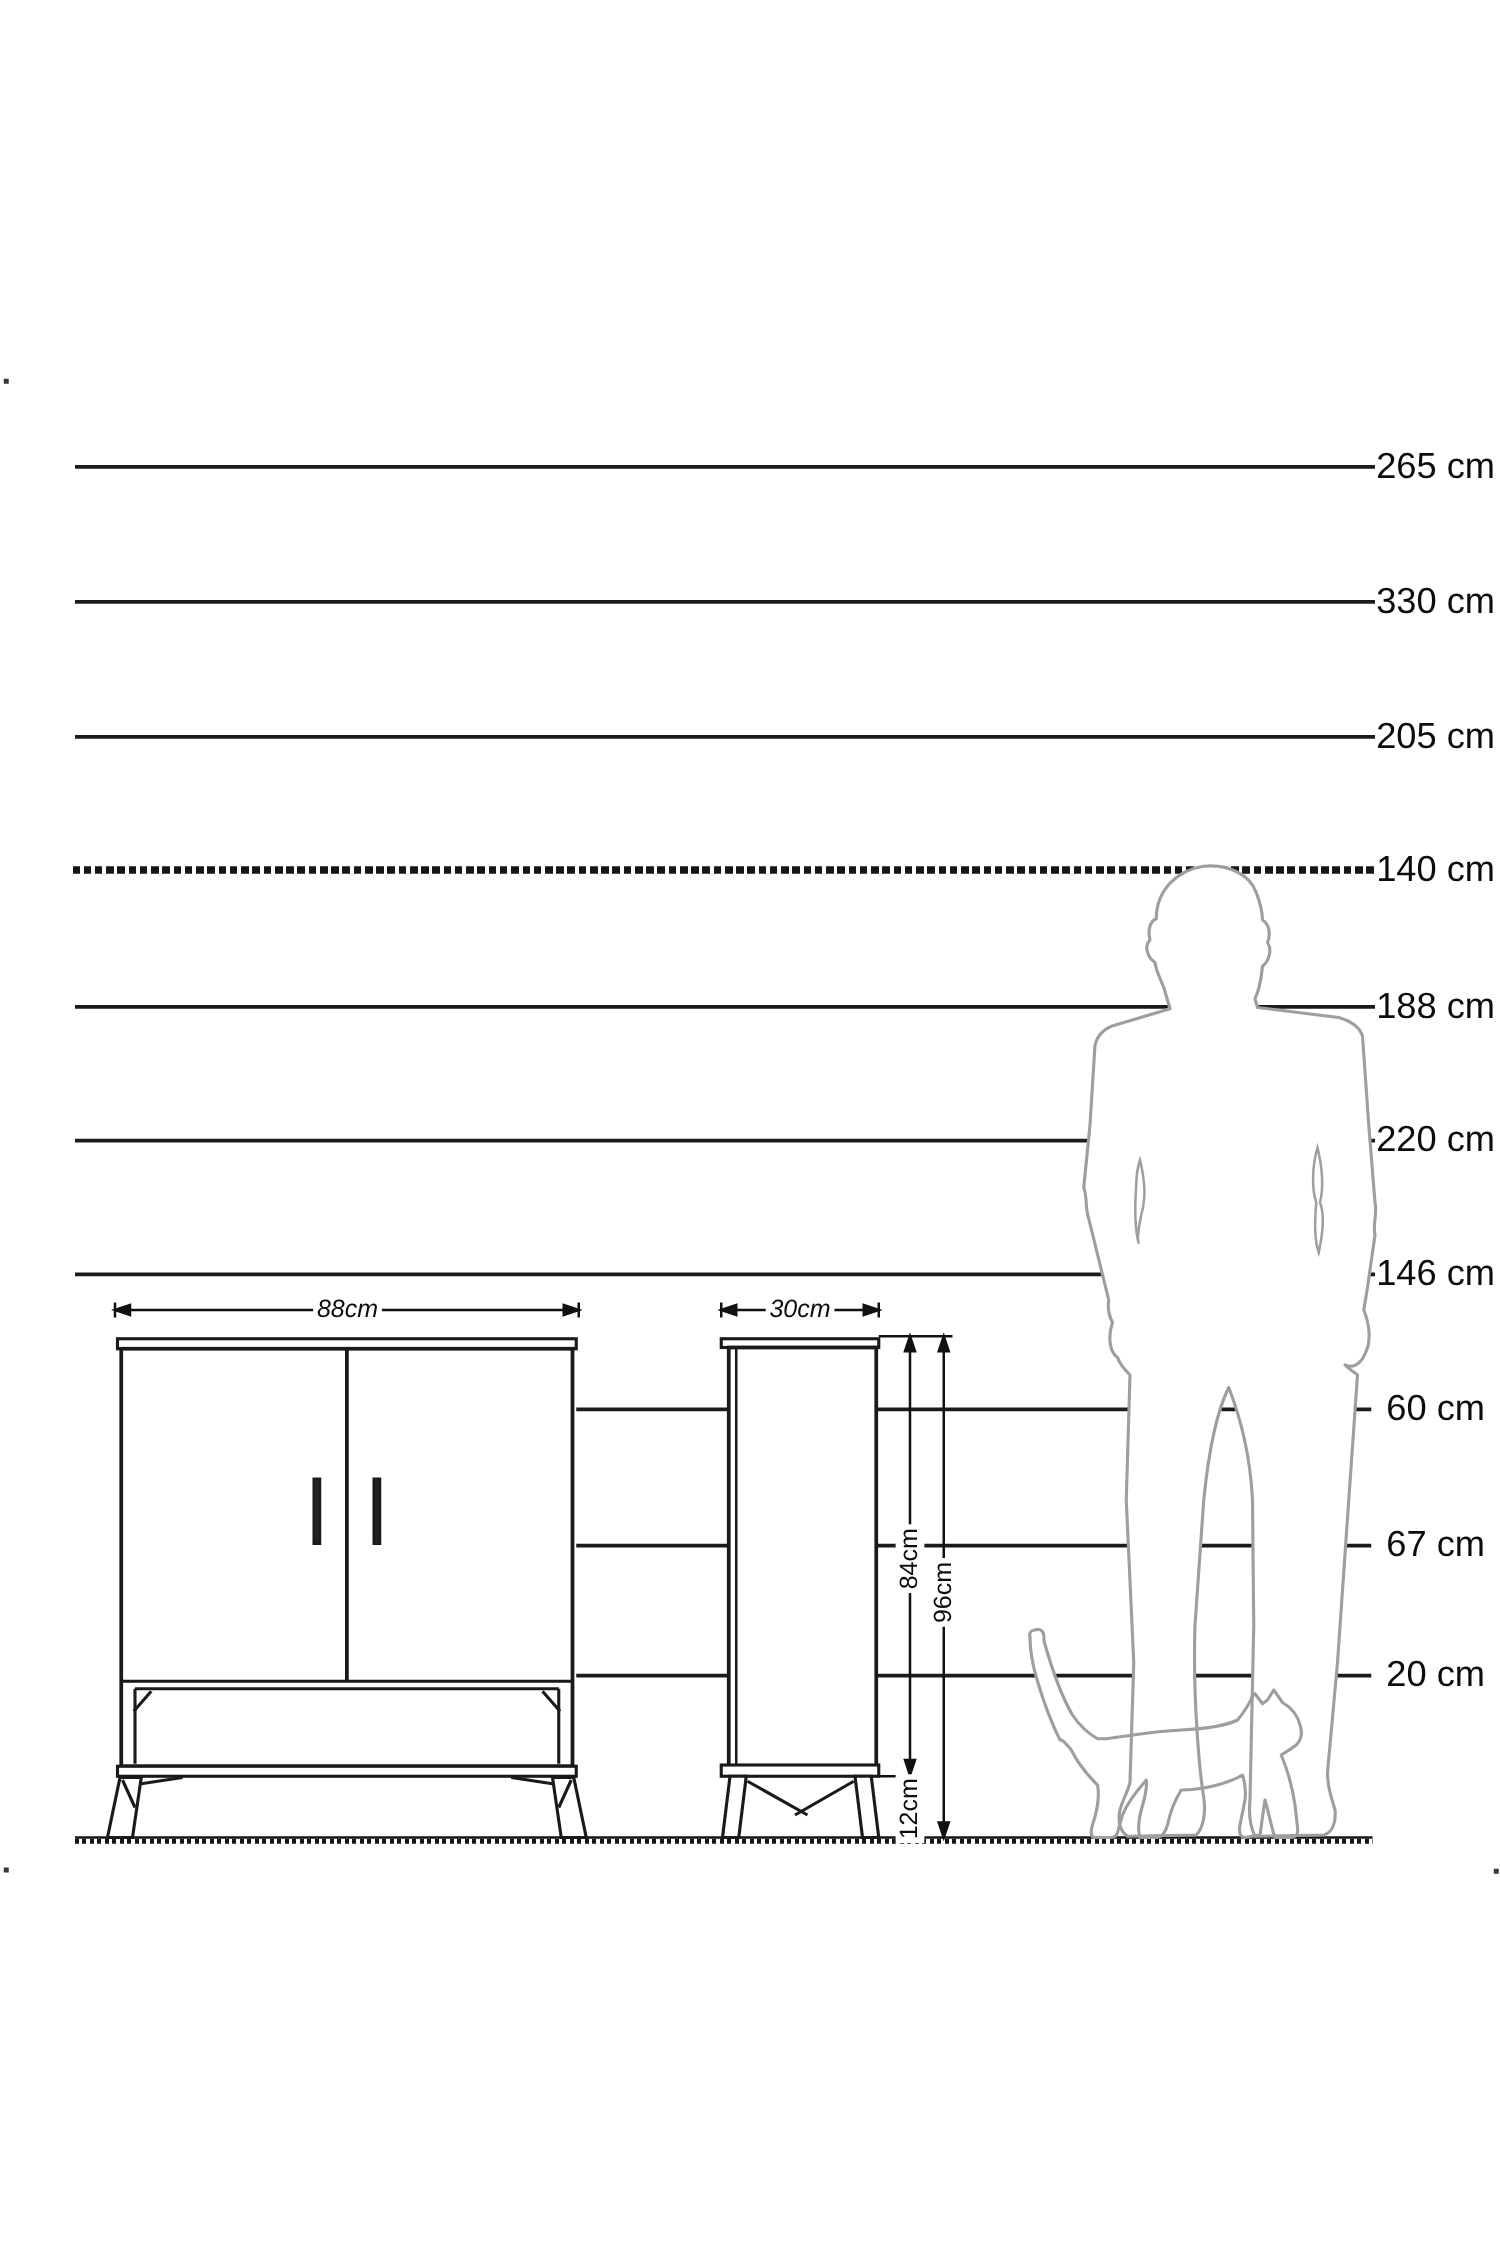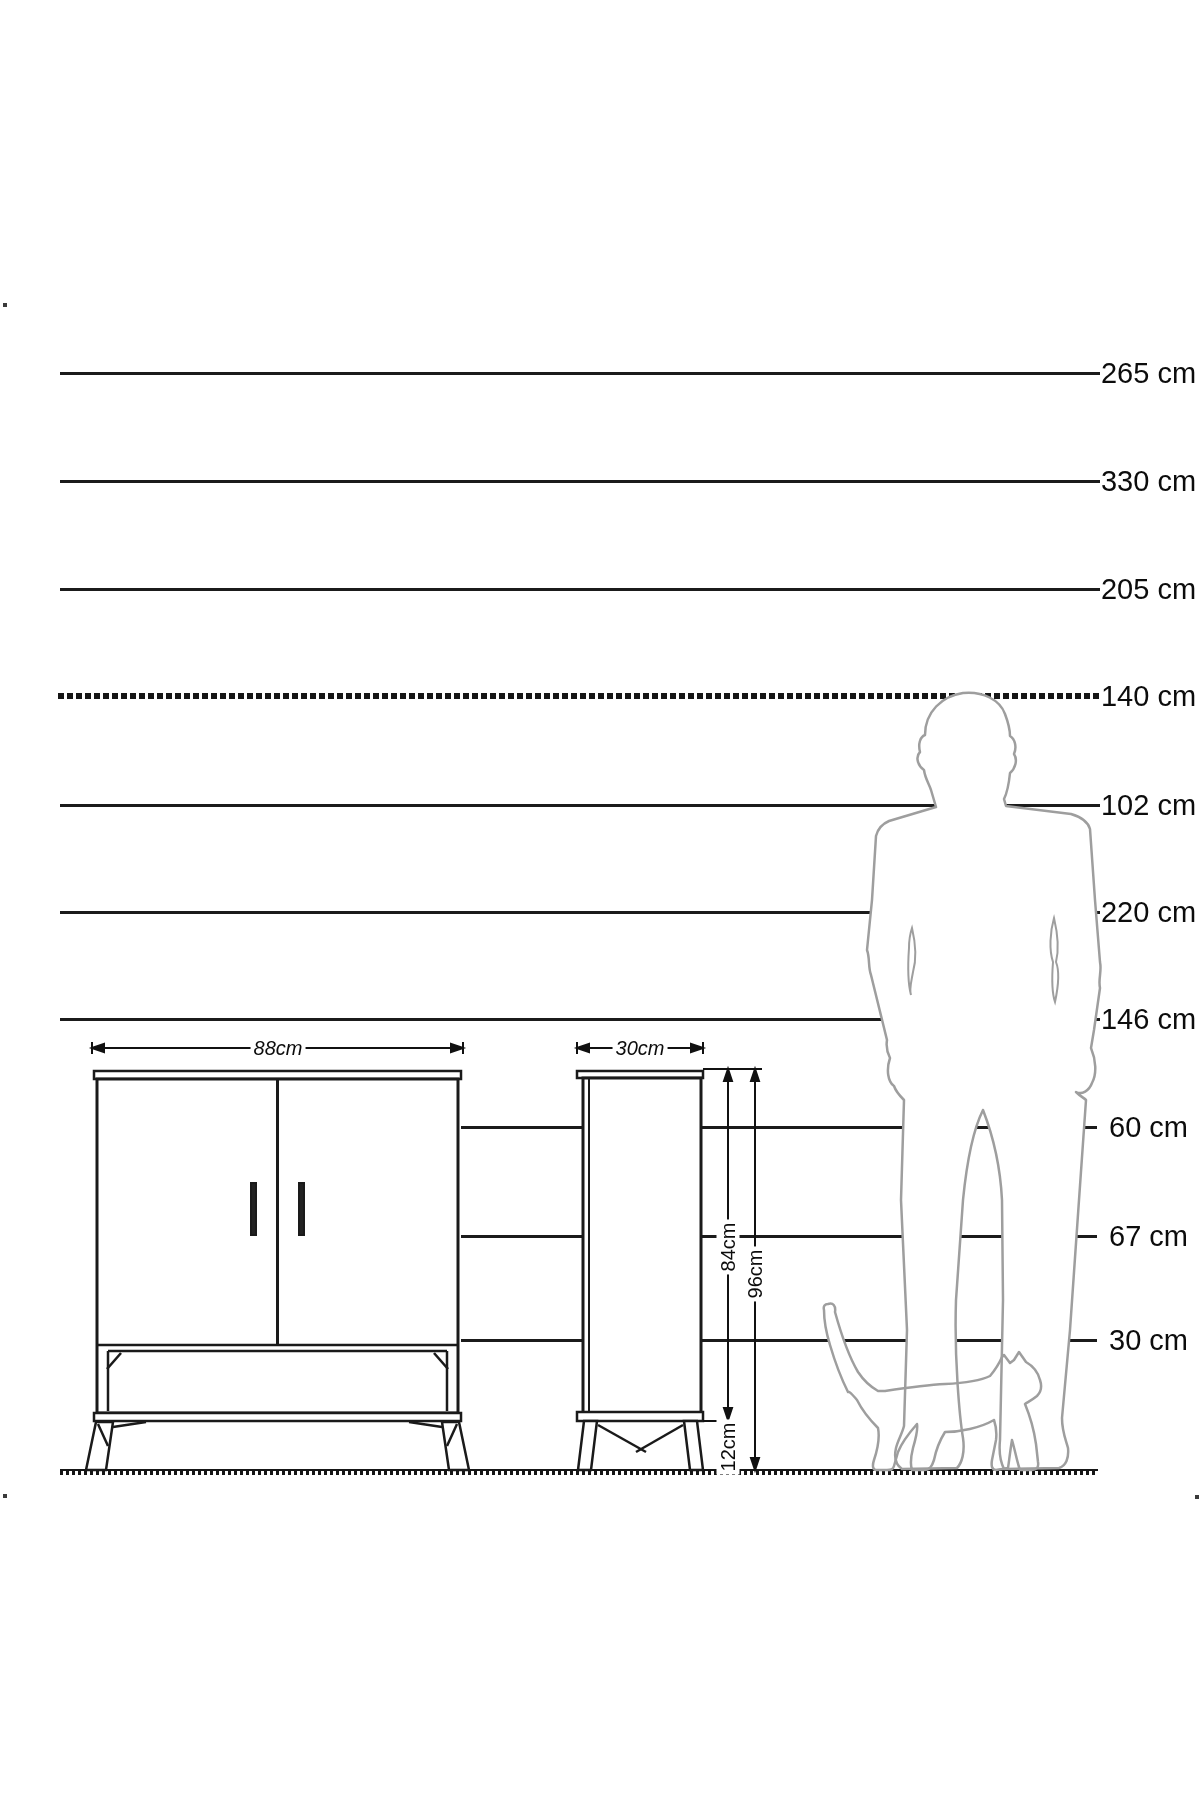--- a/index.html
+++ b/index.html
@@ -183,24 +183,24 @@
     <use href="#cat-path" fill="none" stroke="#9e9e9e" stroke-width="2.5" stroke-linejoin="round"></use>
 
     <path d="M 912,928 C 916,945 917,958 913,972 C 911,983 909,990 911,995 C 907,980 908,962 909,948 C 909,940 910,934 912,928 Z" fill="#ffffff" stroke="#9e9e9e" stroke-width="2"></path>
     <path d="M 1054,918 C 1058,935 1059,950 1056,962 C 1060,972 1058,988 1055,1002 C 1051,990 1052,975 1053,962 C 1049,950 1050,932 1054,918 Z" fill="#ffffff" stroke="#9e9e9e" stroke-width="2"></path>
   </svg>
 
   <div class="rlabel" style="top:357px">265 cm</div>
   <div class="rlabel" style="top:465px">330 cm</div>
   <div class="rlabel" style="top:573px">205 cm</div>
   <div class="rlabel" style="top:680px">140 cm</div>
-  <div class="rlabel" style="top:789px">102 cm</div>
+  <div class="rlabel" style="top:789px">188 cm</div>
   <div class="rlabel" style="top:896px">220 cm</div>
   <div class="rlabel" style="top:1003px">146 cm</div>
   <div class="rlabel" style="top:1111px">60 cm</div>
   <div class="rlabel" style="top:1220px">67 cm</div>
-  <div class="rlabel" style="top:1324px">30 cm</div>
+  <div class="rlabel" style="top:1324px">20 cm</div>
 
   <div class="speck" style="left:3px;top:303px"></div>
   <div class="speck" style="left:3px;top:1494px"></div>
   <div class="speck" style="left:1195px;top:1495px"></div>
 
 </div>
 
 </body></html>

